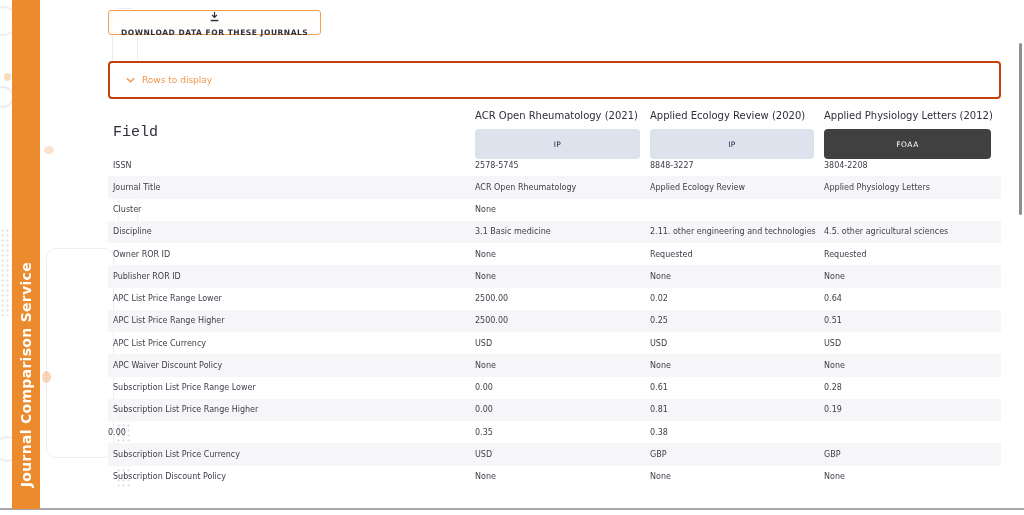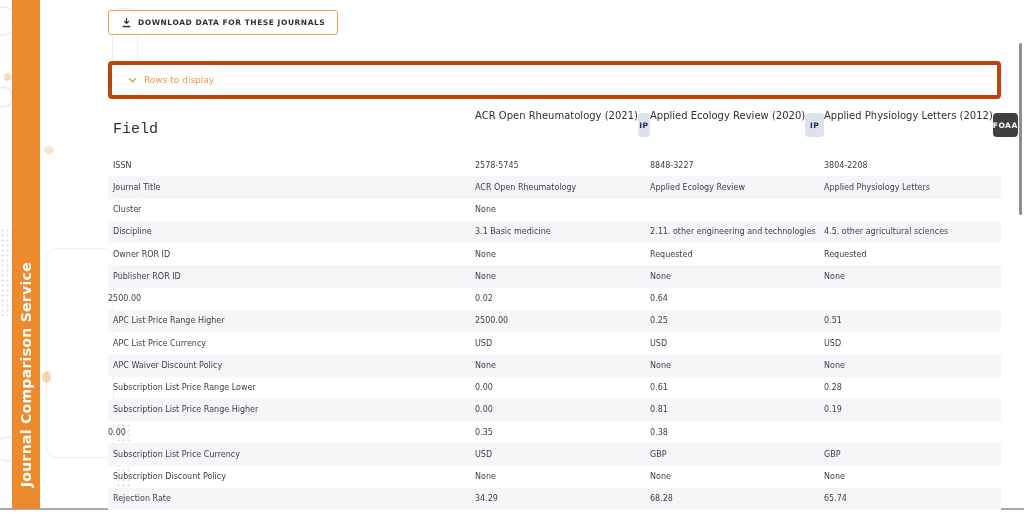--- a/index.html
+++ b/index.html
@@ -32,38 +32,38 @@
     color: #ffffff; font-weight: bold; font-size: 14px; letter-spacing: .3px;
     white-space: nowrap;
   }
   
   .content { position: absolute; inset: 0; z-index: 3; }
   .dl-btn {
     position: absolute; left: 108px; top: 10px; height: 25px;
     display: inline-flex; align-items: center; gap: 6px; padding: 0 12px;
     background: #fffefd; border: 1px solid #f0a14f; border-radius: 3px;
     font-family: inherit; font-size: 7.5px; font-weight: bold; letter-spacing: .55px;
-    color: #2f2f3e; cursor: pointer;
+    color: #2f2f3e; cursor: pointer; flex-direction: column;
   }
   .rows-box {
     position: absolute; left: 108px; top: 61px; width: 893px; height: 38px;
-    border: 4px solid #c2410c; border-radius: 4px; background: #fff;
+    border: 2px solid #c2410c; border-radius: 4px; background: #fff;
     display: flex; align-items: center; padding-left: 16px; gap: 7px; cursor: pointer;
   }
   .rows-label { color: #f0964a; font-size: 9px; }
   
   .cmp-table { position: absolute; left: 108px; top: 105px; width: 893px; }
   .thead { display: grid; grid-template-columns: 367px 175px 174px 177px; height: 49px; }
   .field-h { font-size: 15px; color: #2f2f3b; padding-left: 5px; align-self: center; font-family: Liberation Mono, monospace; }
-  .jcol { display: flex; flex-direction: row; }
+  .jcol { display: flex; flex-direction: column; }
   .jname { font-size: 10px; color: #2f2f3b; padding-top: 5px; white-space: nowrap; }
   .badge {
-    margin-top: 8px; height: 24px; width: calc(100% - 10px); border-radius: 4px;
+    margin-top: 8px; height: 30px; width: calc(100% - 10px); border-radius: 4px;
     display: flex; align-items: center; justify-content: center;
-    font-size: 7.5px; font-weight: bold; letter-spacing: .5px;
+    font-size: 7.5px; font-weight: normal; letter-spacing: .5px;
   }
   .badge.light { background: #dce3ec; color: #232350; }
   .badge.dark  { background: #404040; color: #ffffff; }
   .tbody .trow {
     display: grid; grid-template-columns: 367px 175px 174px 177px;
     height: 22.25px; align-items: center; font-size: 8px; color: #3d3d49;
   }
   .tbody .trow:nth-child(even) { background: #f6f6f9; }
   .cell-field { padding-left: 5px; white-space: nowrap; }
   .cell-val { white-space: nowrap; }
@@ -160,20 +160,21 @@
           <div class="cell-val">Requested</div>
           <div class="cell-val">Requested</div>
         </div>
         <div class="trow">
           <div class="cell-field">Publisher ROR ID</div>
           <div class="cell-val">None</div>
           <div class="cell-val">None</div>
           <div class="cell-val">None</div>
         </div>
         <div class="trow">
+          <div class="cell-field">APC List Price Range Lower</div>
           <div class="cell-val">2500.00</div>
           <div class="cell-val">0.02</div>
           <div class="cell-val">0.64</div>
         </div>
         <div class="trow">
           <div class="cell-field">APC List Price Range Higher</div>
           <div class="cell-val">2500.00</div>
           <div class="cell-val">0.25</div>
           <div class="cell-val">0.51</div>
         </div>
@@ -211,22 +212,16 @@
           <div class="cell-val">USD</div>
           <div class="cell-val">GBP</div>
           <div class="cell-val">GBP</div>
         </div>
         <div class="trow">
           <div class="cell-field">Subscription Discount Policy</div>
           <div class="cell-val">None</div>
           <div class="cell-val">None</div>
           <div class="cell-val">None</div>
         </div>
-        <div class="trow">
-          <div class="cell-field">Rejection Rate</div>
-          <div class="cell-val">34.29</div>
-          <div class="cell-val">68.28</div>
-          <div class="cell-val">65.74</div>
-        </div>
       </div>
   </div>
 
 </div>
 
 </body></html>

